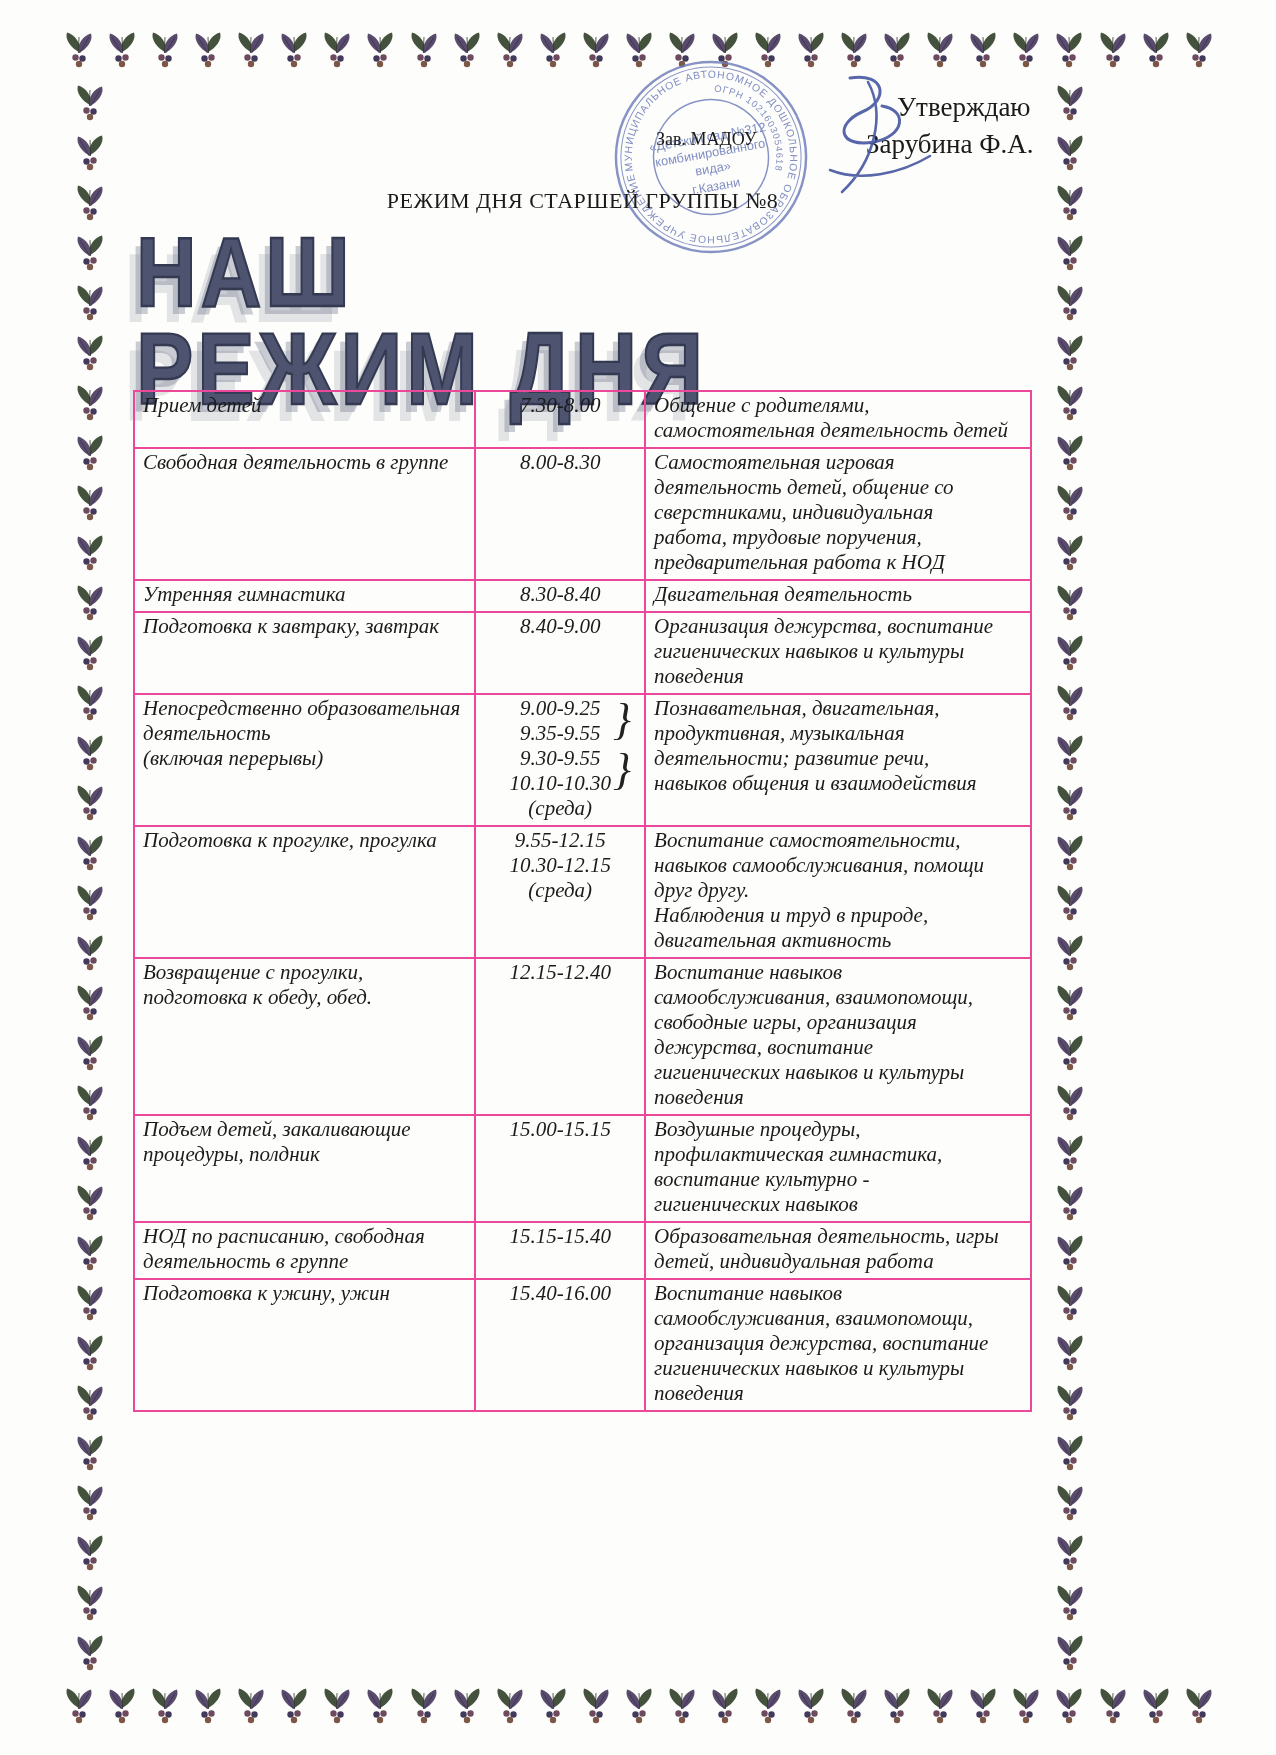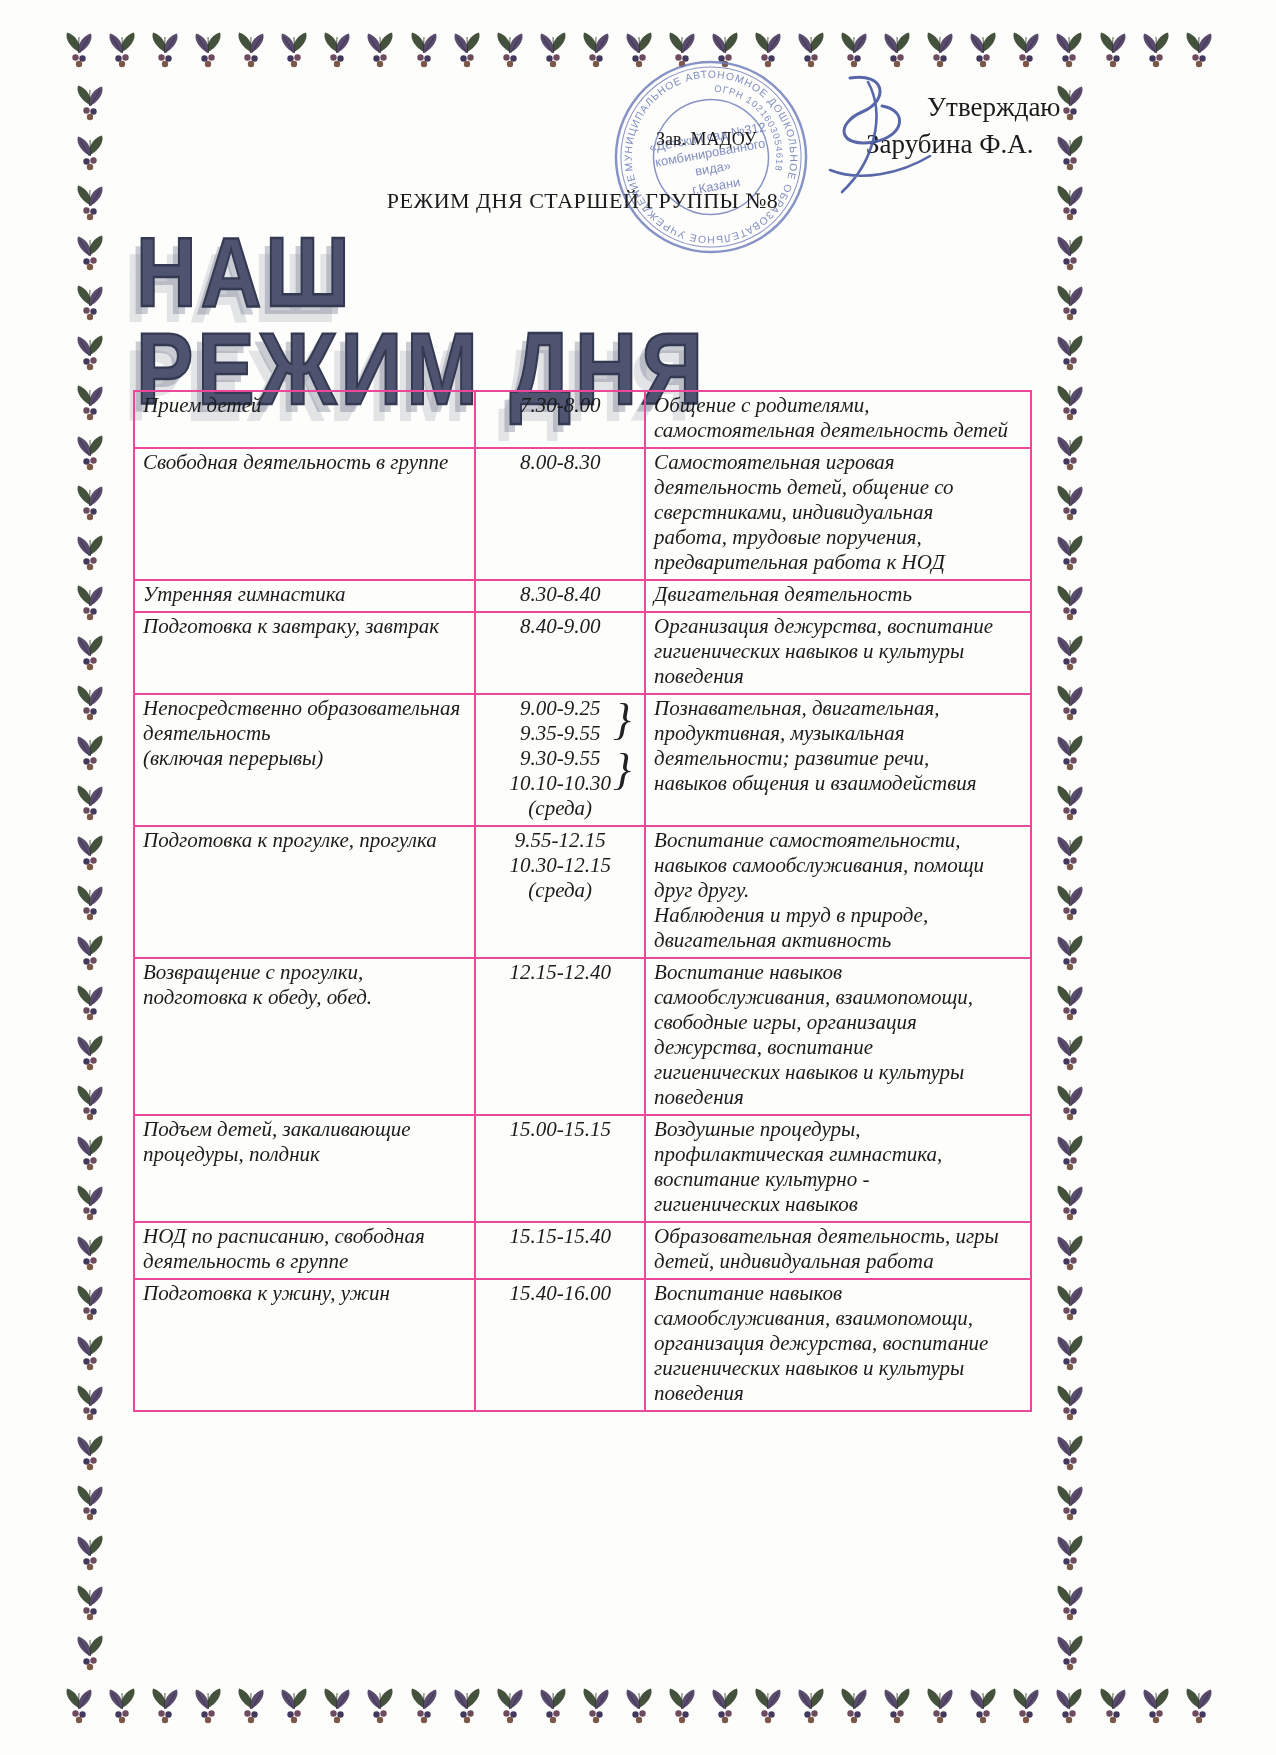--- a/index.html
+++ b/index.html
@@ -12,21 +12,21 @@
   
   .b-strip{position:absolute;display:flex;justify-content:space-between;z-index:1;}
   .b-top   {left:62px;top:24px;   width:1154px;height:52px;align-items:center;}
   .b-bottom{left:62px;top:1680px; width:1154px;height:52px;align-items:center;}
   .b-left  {left:64px;top:84px;   width:52px;height:1588px;flex-direction:column;align-items:center;}
   .b-right {left:1044px;top:84px; width:52px;height:1588px;flex-direction:column;align-items:center;}
   .b-strip svg{flex:0 0 auto;}
   .flip{transform:scaleX(-1);}
 
   
-  .approve-label{position:absolute;left:927px;top:92px;font-size:27px;z-index:5;}
+  .approve-label{position:absolute;left:897px;top:92px;font-size:27px;z-index:5;}
   .head-label   {position:absolute;left:656px;top:129px;font-size:18px;z-index:5;}
   .head-name    {position:absolute;left:866px;top:129px;font-size:27px;z-index:5;}
 
   .stamp{position:absolute;left:612px;top:58px;width:198px;height:198px;opacity:.8;
          transform:rotate(-10deg);z-index:3;}
   .signature{position:absolute;left:790px;top:70px;width:160px;height:130px;z-index:6;opacity:.9;}
 
   .subtitle{position:absolute;left:135px;top:188px;width:895px;text-align:center;
             font-size:22px;letter-spacing:.5px;z-index:4;}
 

